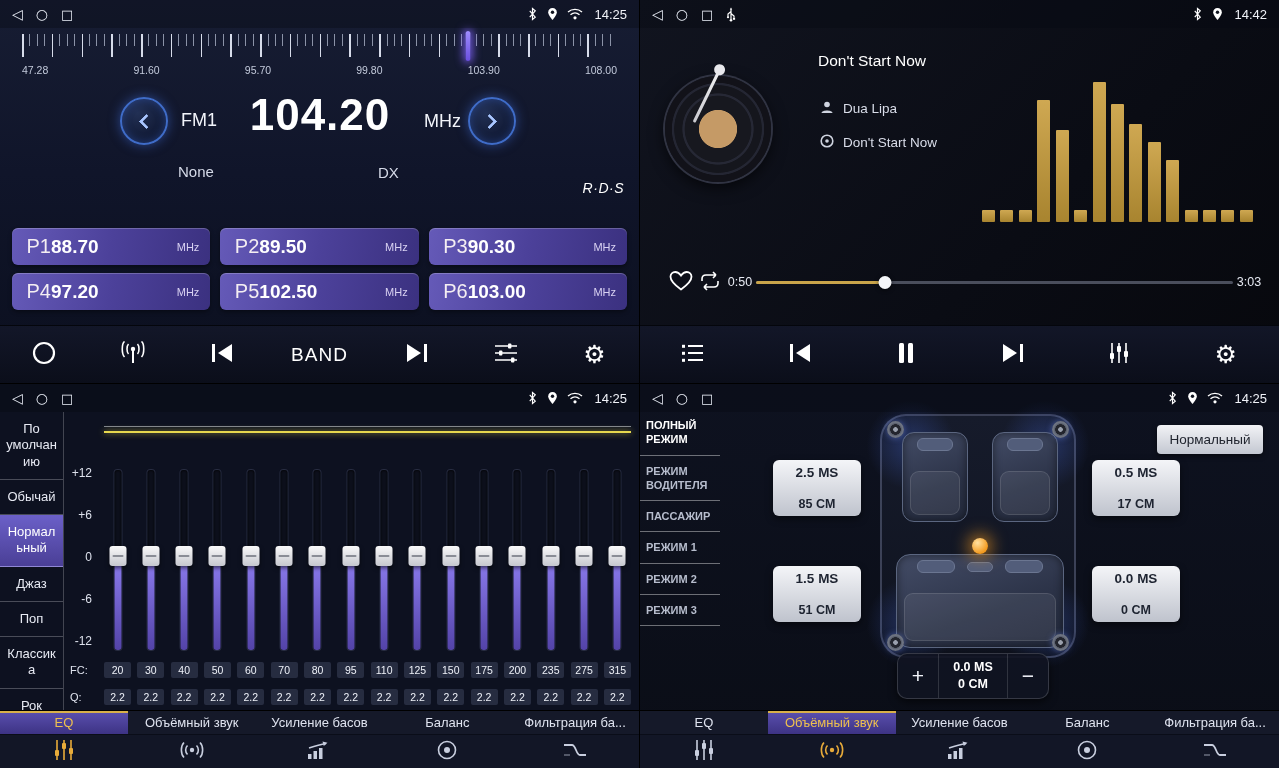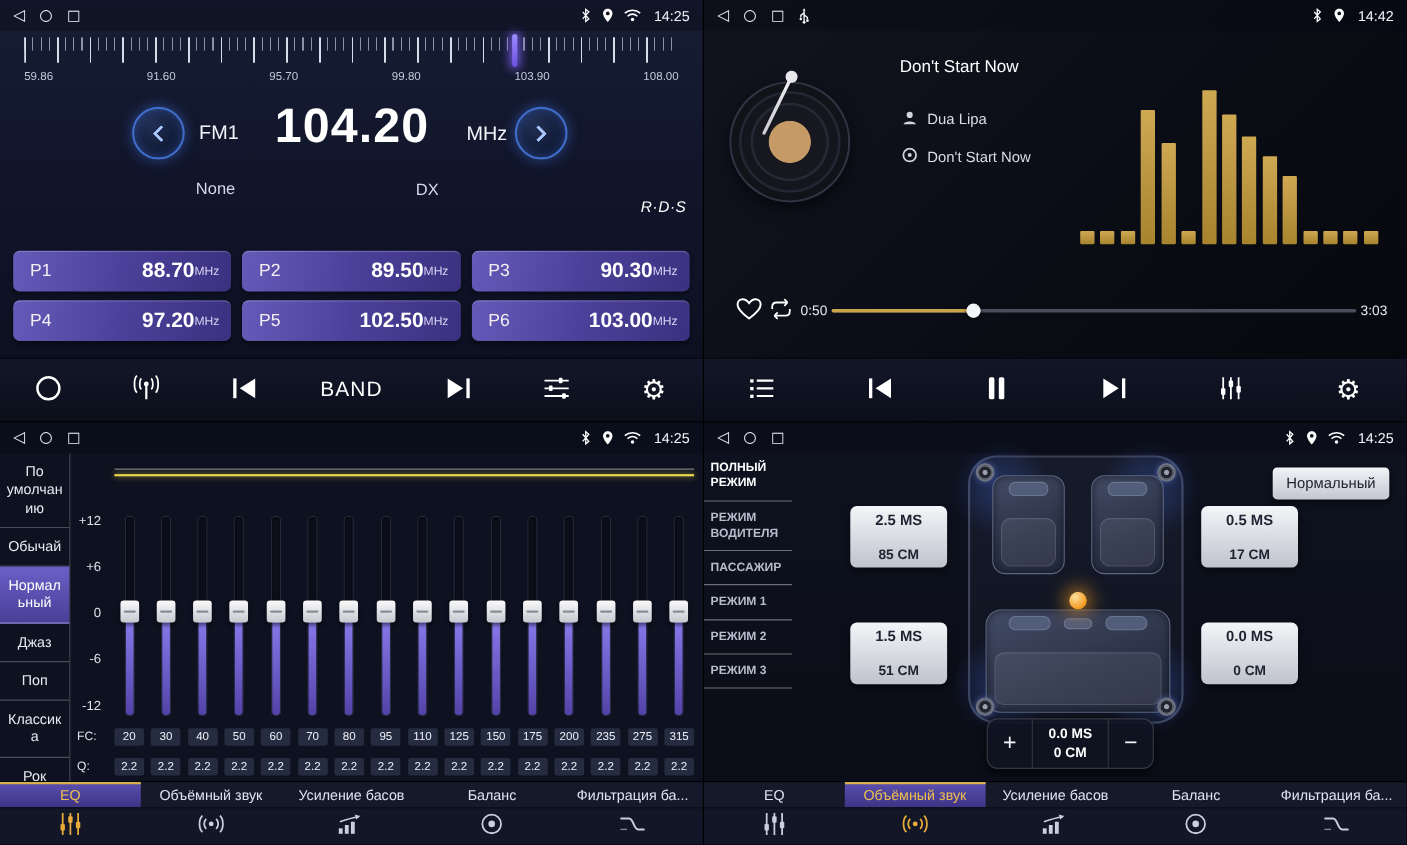--- a/index.html
+++ b/index.html
@@ -31,22 +31,22 @@
 .chev-left{transform:rotate(45deg);margin-left:5px}
 .chev-right{transform:rotate(225deg);margin-right:5px}
 .band-name{position:absolute;left:181px;top:110px;font-size:18px;color:#f2f4fa}
 .band-sub{position:absolute;left:178px;top:163px;font-size:15px;color:#d5dae8}
 .freq-big{position:absolute;left:230px;top:90px;width:180px;text-align:center;font-size:44px;font-weight:bold;letter-spacing:1px;color:#fff}
 .freq-sub{position:absolute;left:378px;top:164px;font-size:15px;color:#d5dae8}
 .unit-label{position:absolute;left:424px;top:111px;font-size:18px;color:#f2f4fa}
 .rds{position:absolute;right:15px;top:180px;font-size:14px;font-weight:normal;font-style:italic;letter-spacing:.5px;color:#fff}
 .presets{position:absolute;left:12px;right:12px;top:228px;display:grid;grid-template-columns:1fr 1fr 1fr;gap:8px 10px}
 .preset{height:37px;border-radius:6px;background:linear-gradient(100deg,#655ab8 0%,#4c419a 50%,#3b3180 100%);display:flex;align-items:center;padding:0 11px;box-shadow:inset 0 1px 0 rgba(255,255,255,.22),0 2px 4px rgba(0,0,0,.4)}
-.p-label{font-size:16px;color:#f4eef2;width:28px;text-align:center}
-.p-freq{flex:1;text-align:right;font-size:19px;font-weight:bold;color:#fff}
+.p-label{font-size:20px;color:#f4eef2;width:28px;text-align:right}
+.p-freq{flex:1;text-align:left;font-size:19px;font-weight:bold;color:#fff}
 .p-unit{font-size:11px;color:#d9d2f2}
 .toolbar{position:absolute;left:0;right:0;bottom:0;height:58px;display:flex;align-items:center;justify-content:space-around;background:linear-gradient(rgba(19,23,41,.94),rgba(11,14,26,.96));border-top:1px solid #04060c}
 .tbtn{display:flex;align-items:center;justify-content:center;min-width:40px;height:40px}
 .band-txt{font-size:19px;color:#fff;letter-spacing:1px}
 .gear{font-family:"DejaVu Sans",sans-serif;font-size:25px;color:#fff;line-height:1}
 
 .vinyl{position:absolute;left:25px;top:76px;width:106px;height:106px;border-radius:50%;background:radial-gradient(circle,#c59a66 0 25%,#17181f 26% 44%,#262835 45% 47%,#15161d 48% 58%,#242633 59% 61%,#121219 62%);box-shadow:0 0 0 2px #303342,0 5px 16px rgba(0,0,0,.7)}
 .tonearm{position:absolute;left:52px;top:-8px;width:3px;height:60px;border-radius:2px;background:linear-gradient(#f2f2f4,#c9c9ce);transform:rotate(26deg);transform-origin:1.5px 4px}
 .tonearm::before{content:"";position:absolute;left:-4px;top:-4px;width:11px;height:11px;border-radius:50%;background:#e8e8ec}
 .pl-title{position:absolute;left:178px;top:52px;font-size:15.5px;color:#fff}
@@ -147,21 +147,21 @@
           </span>
         <span class="sb-time">14:25</span>
       </span>
     </div>
 
     <div class="dial">
       <div class="tick-minor"></div>
       <div class="tick-major"></div>
       <div class="dial-pointer" style="left: 75%;"></div>
       <div class="dial-labels">
-        <span>59.86</span>
+        <span>47.28</span>
         <span>91.60</span>
         <span>95.70</span>
         <span>99.80</span>
         <span>103.90</span>
         <span>108.00</span>
       </div>
     </div>
 
     <button class="freq-btn left">
         <span class="chev chev-left"></span>

